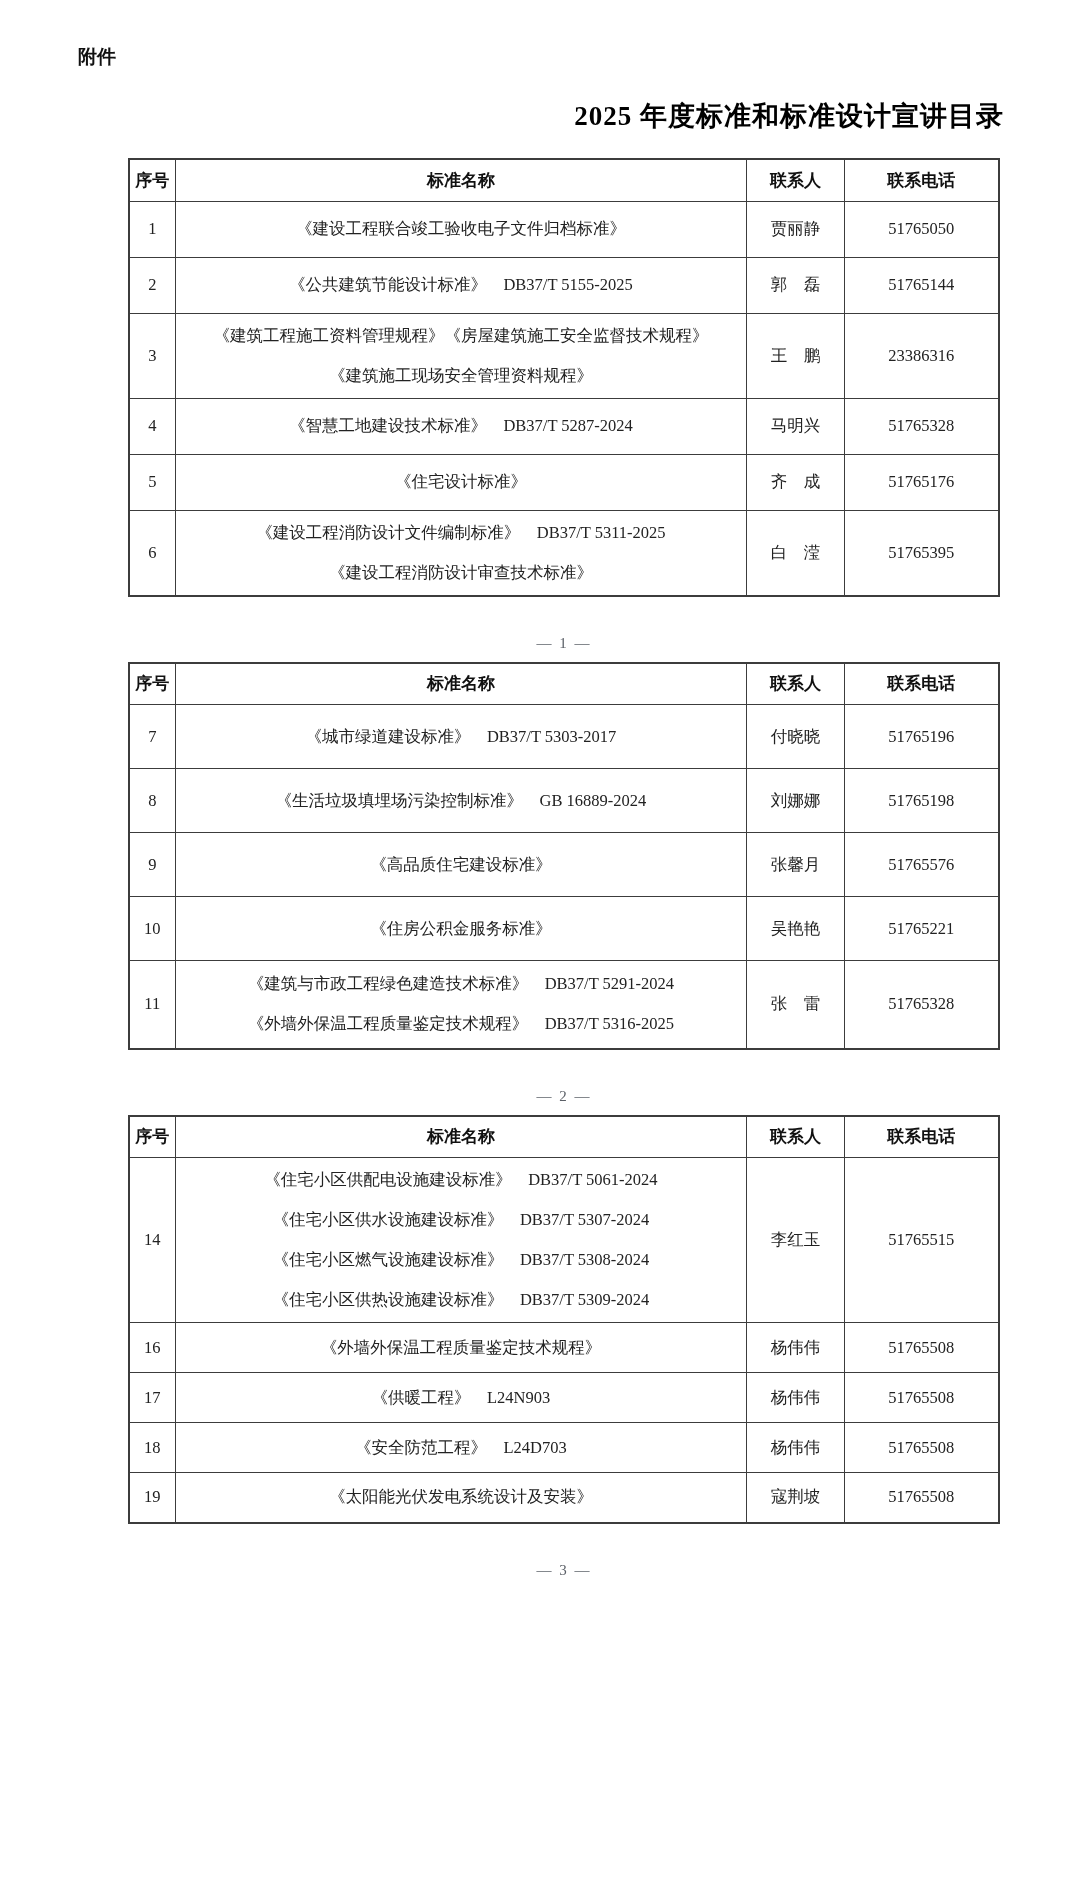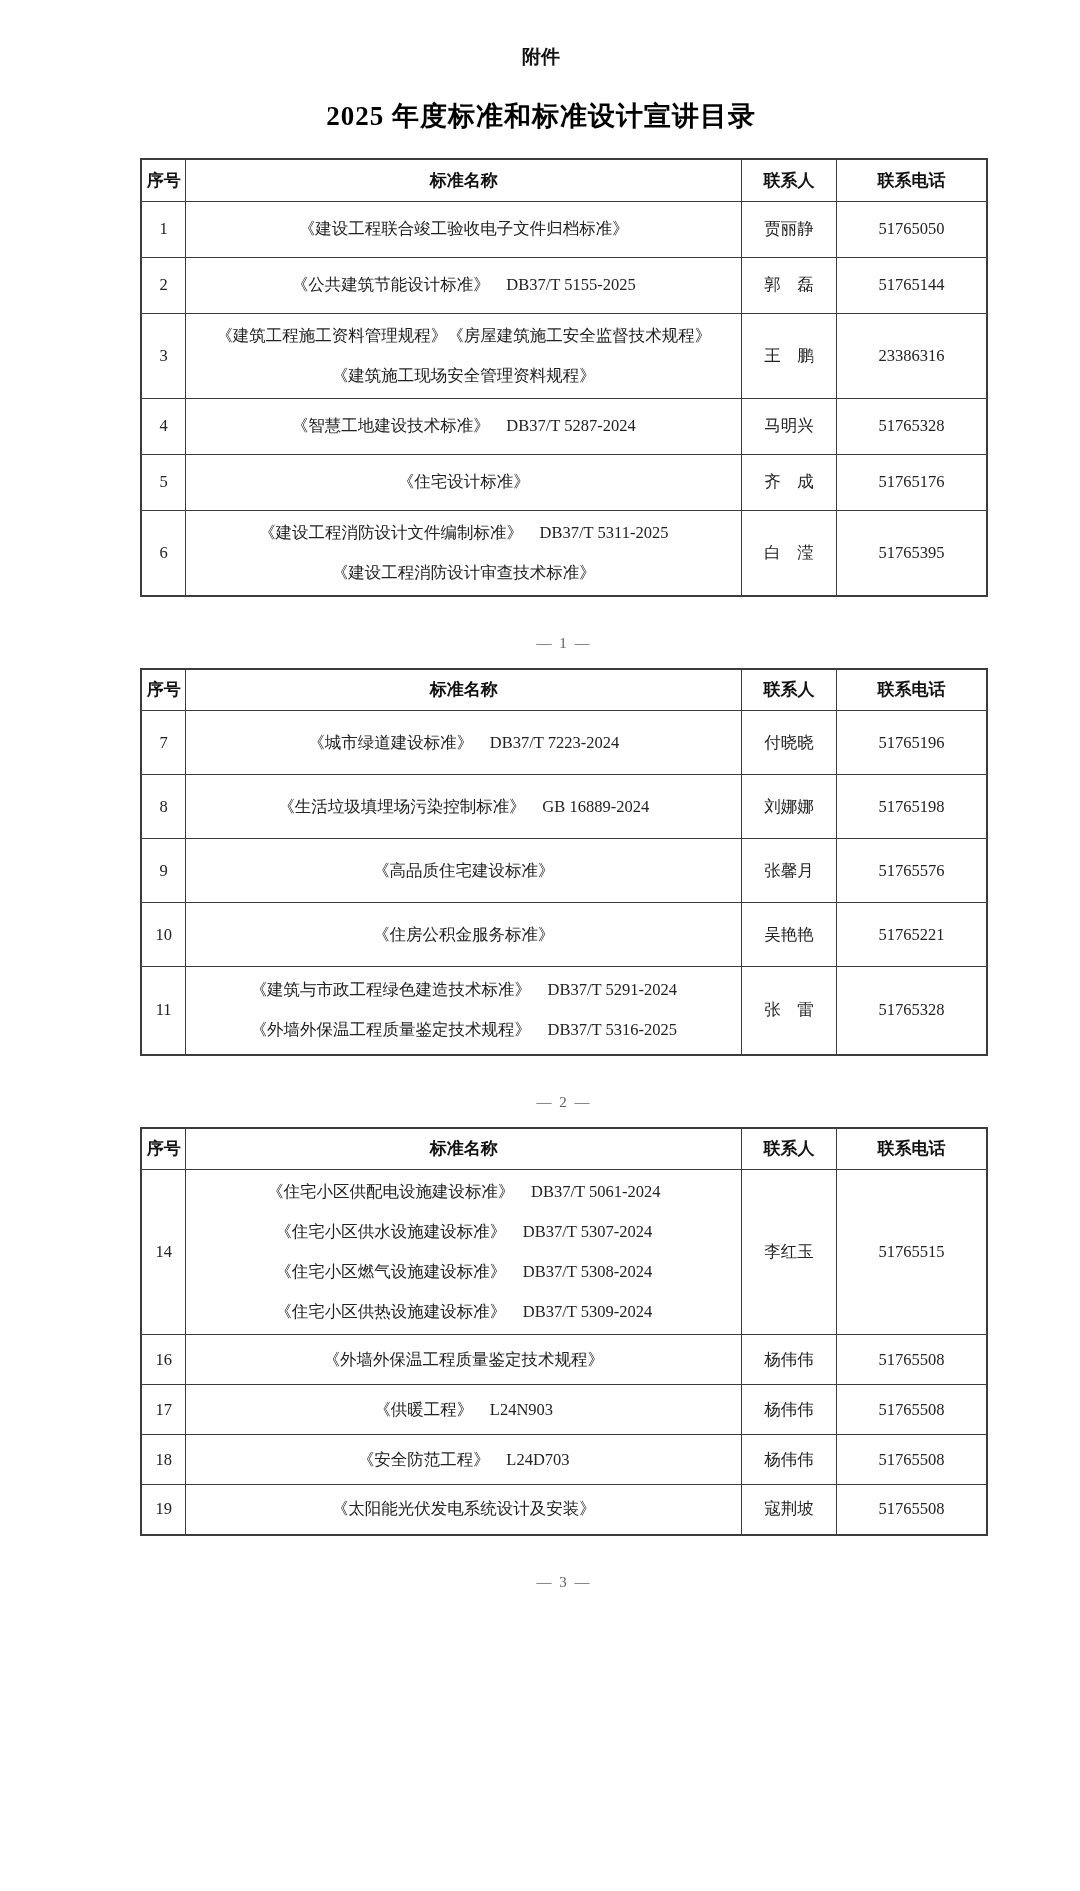--- a/index.html
+++ b/index.html
@@ -6,24 +6,24 @@
   body{
     width:1080px;height:1891px;
     font-family:"Liberation Serif","DejaVu Serif",serif;
     color:#1c1c1c;
     -webkit-font-smoothing:antialiased;
     position:relative;
   }
   .doc{padding:44px 76px 0 78px;}
   .attachment{
     font-family:"Liberation Sans","DejaVu Sans",sans-serif;
-    font-size:19px;font-weight:600;color:#111;text-align:center;
+    font-size:19px;font-weight:600;color:#111;
   }
   .title{
-    text-align:center;
+    text-align:right;
     font-size:27px;font-weight:700;color:#000;
     margin:28px 0 24px 0;
     letter-spacing:1px;
   }
   table.std{
     width:100%;
     border-collapse:collapse;
     table-layout:fixed;
     border:2px solid #3c3c3c;
   }
@@ -53,21 +53,21 @@
   .sec2 tbody tr{height:50px;}
   .sec2 tbody tr.lines4{height:162px;}
   .page-marker{
     text-align:center;
     font-size:15px;
     color:#5a5f66;
     margin:38px 0 10px 0;
     letter-spacing:2px;
     font-family:"Liberation Serif","DejaVu Serif",serif;
   }
-  .section-block{margin:16px;padding-left:46px;}
+  .section-block{margin:4px;padding-left:46px;}
 </style>
 </head>
 <body>
 
 <div class="doc">
   <div class="attachment">附件</div>
   <h1 class="title">2025 年度标准和标准设计宣讲目录</h1>
   <div id="sections">
       <div class="section-block">
         <table class="std sec0">
@@ -153,21 +153,21 @@
               <th>序号</th>
               <th>标准名称</th>
               <th>联系人</th>
               <th>联系电话</th>
             </tr>
           </thead>
           <tbody>
             <tr class="lines1">
               <td class="cell-no">7</td>
               <td class="cell-name">
-                <div class="name-line">《城市绿道建设标准》　DB37/T 7223-2024</div>
+                <div class="name-line">《城市绿道建设标准》　DB37/T 5303-2017</div>
               </td>
               <td class="cell-contact">付晓晓</td>
               <td class="cell-phone">51765196</td>
             </tr>
             <tr class="lines1">
               <td class="cell-no">8</td>
               <td class="cell-name">
                 <div class="name-line">《生活垃圾填埋场污染控制标准》　GB 16889-2024</div>
               </td>
               <td class="cell-contact">刘娜娜</td>

